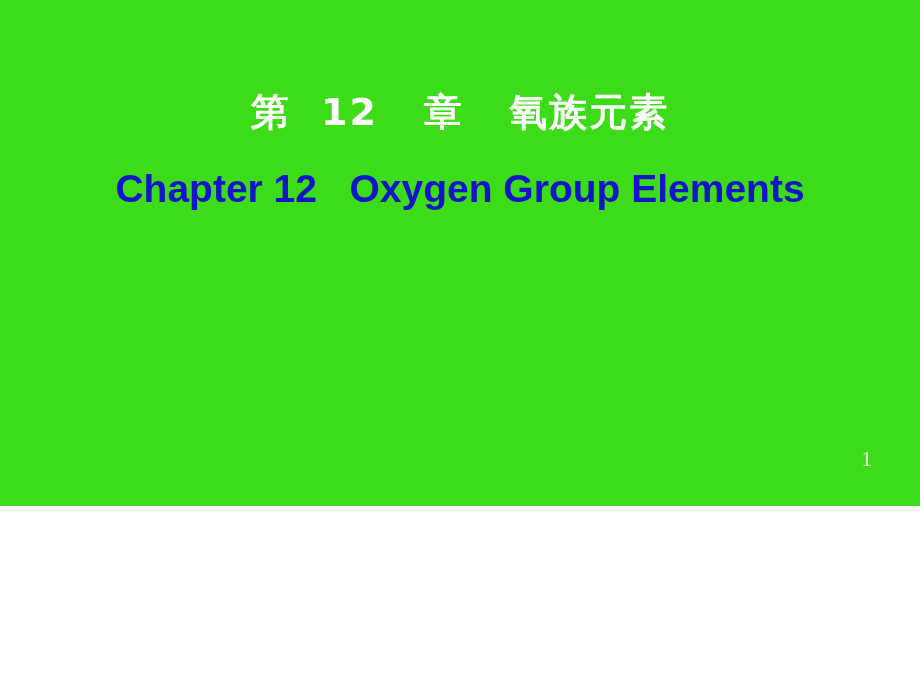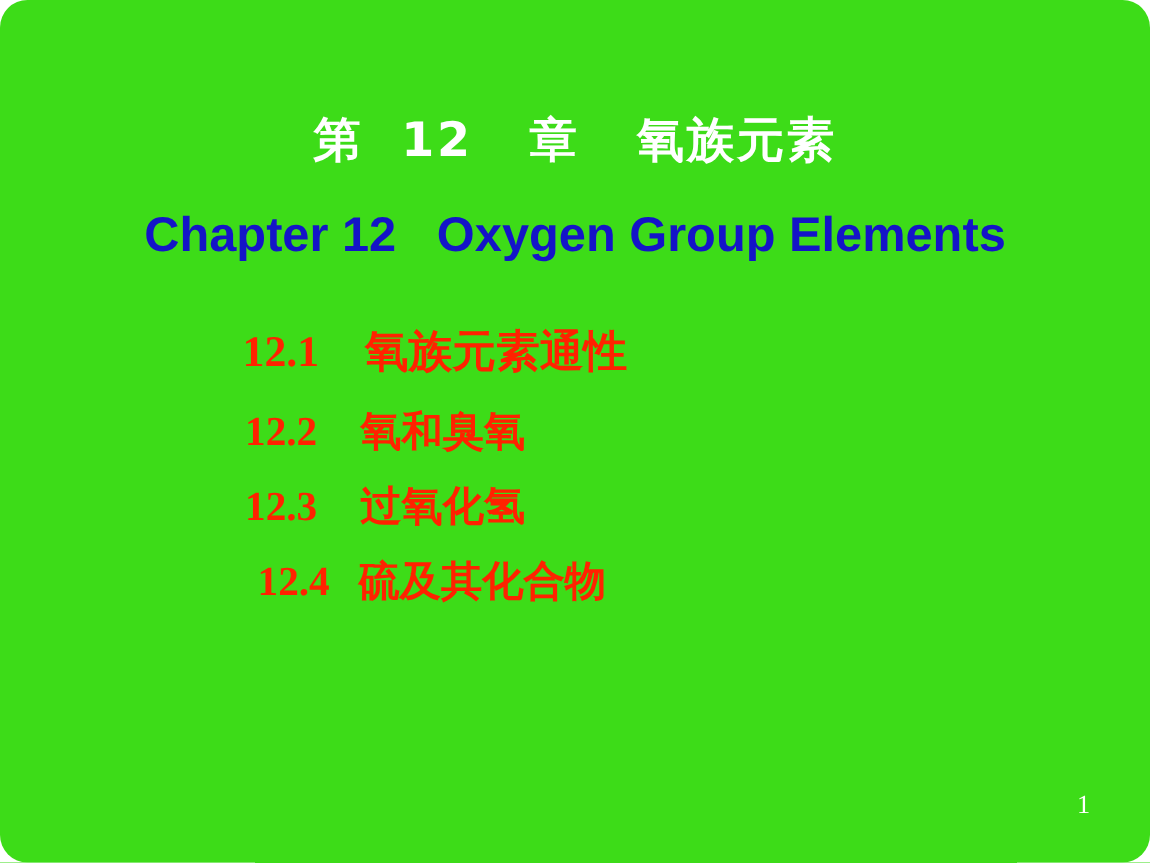--- a/index.html
+++ b/index.html
@@ -9,25 +9,24 @@
   body {
     width: 920px;
     height: 690px;
     background: #ffffff;
     font-family: "Liberation Serif", serif;
     overflow: hidden;
   }
   .slide {
     position: relative;
     width: 920px;
-    height: 690px;
+    height: 506px;
     background: #3ddc18;
     box-sizing: border-box;
     overflow: hidden;
-    border-radius: 22px;
   }
   .title-cn {
     position: absolute;
     top: 92px;
     left: 0;
     width: 920px;
     text-align: center;
     color: #ffffff;
     font-family: "DejaVu Sans", sans-serif;
     font-weight: bold;
@@ -99,27 +98,16 @@
 </style>
 </head>
 <body>
 
 <div class="slide">
 
   <div class="title-cn">第  12   章   氧族元素</div>
 
   <div class="title-en">Chapter 12   Oxygen Group Elements</div>
 
-  <div class="toc">
-
-    <div class="toc-item item-0"><span class="num">12.1</span><span class="txt">   氧族元素通性</span></div>
-
-    <div class="toc-item item-1"><span class="num">12.2</span><span class="txt">   氧和臭氧</span></div>
-
-    <div class="toc-item item-2"><span class="num">12.3</span><span class="txt">   过氧化氢</span></div>
-
-    <div class="toc-item item-3"><span class="num">12.4</span><span class="txt">  硫及其化合物</span></div>
-
-  </div>
 
   <div class="page-number">1</div>
 
 </div>
 
 </body></html>

